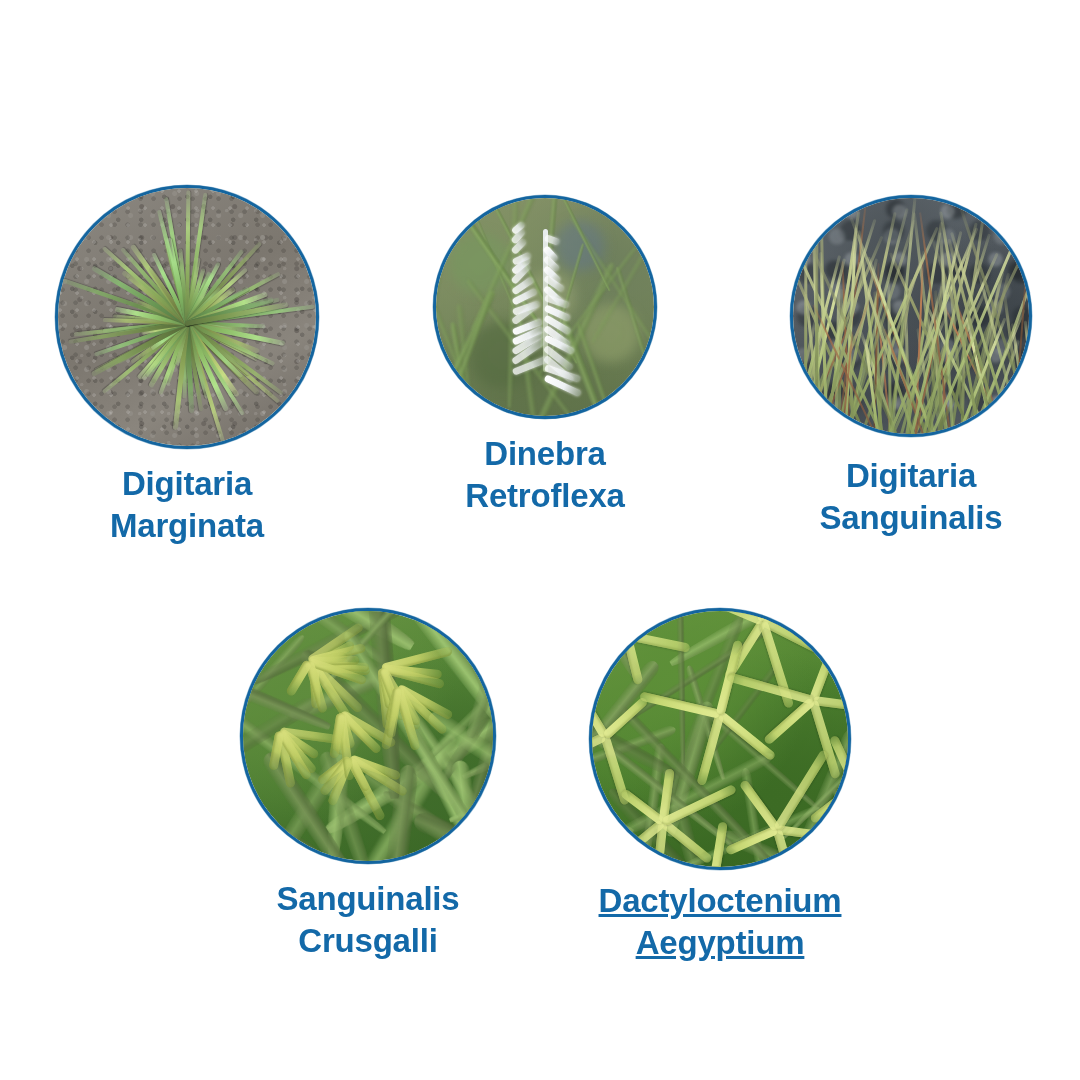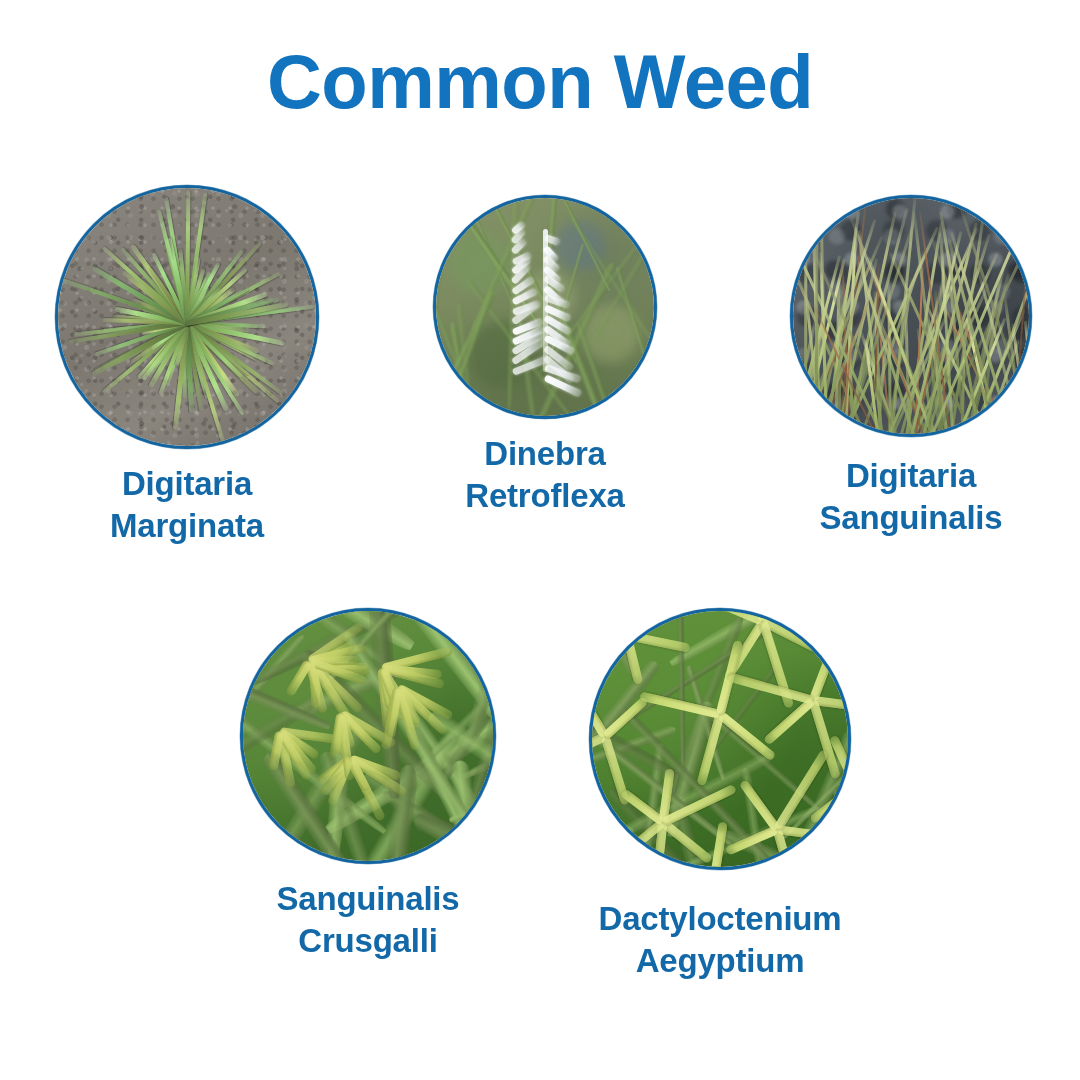--- a/index.html
+++ b/index.html
@@ -86,21 +86,21 @@
   
   .c1 .thumb-wrap { width: 264px; height: 264px; }
   .c2 .thumb-wrap { width: 224px; height: 224px; }
   .c3 .thumb-wrap { width: 242px; height: 242px; }
   .c4 .thumb-wrap { width: 256px; height: 256px; }
   .c5 .thumb-wrap { width: 262px; height: 262px; }
 
   .c2 .thumb-wrap, .c3 .thumb-wrap { margin-top: 10px; }
   .c2 .caption { }
   .c3 .caption { margin-top: 18px; }
-  .c5 .caption { margin-top: 28px; }
+  .c5 .caption { margin-top: 10px; text-decoration: underline; }
 
   .c1 { width: 300px; margin-left: 18px; }
   .c2 { width: 300px; margin-left: 58px; }
   .c3 { width: 300px; margin-left: 66px; }
   .c4 { width: 300px; margin-left: 0px;  margin-right: 32px; }
   .c5 { width: 340px; }
 
   .row-bottom { padding-left: 28px; }
 
   
@@ -243,21 +243,20 @@
     transform-origin: 0 50%;
     background: linear-gradient(90deg, #e2eb93 0%, #d7e485 45%, #c6d874 80%, rgba(190,208,110,.5) 100%);
     box-shadow: inset 0 -2px 2px rgba(140,160,70,.45), 0 1px 2px rgba(0,0,0,.18);
   }
 </style>
 </head>
 <body>
 
 <div class="poster">
 
-  <div class="title">Common Weed</div>
 
   <div class="row row-top">
 
     <div class="card c1">
       <div class="thumb-wrap">
         <div class="thumb">
           <div class="art art-1"></div>
           <div class="soil-noise"></div>
           <div class="rosette" id="rosette1">
               <i class="s" style="transform: rotate(2.5deg) scaleX(1.09) rotate(0deg); filter: hue-rotate(8deg) brightness(0.96);"></i>

